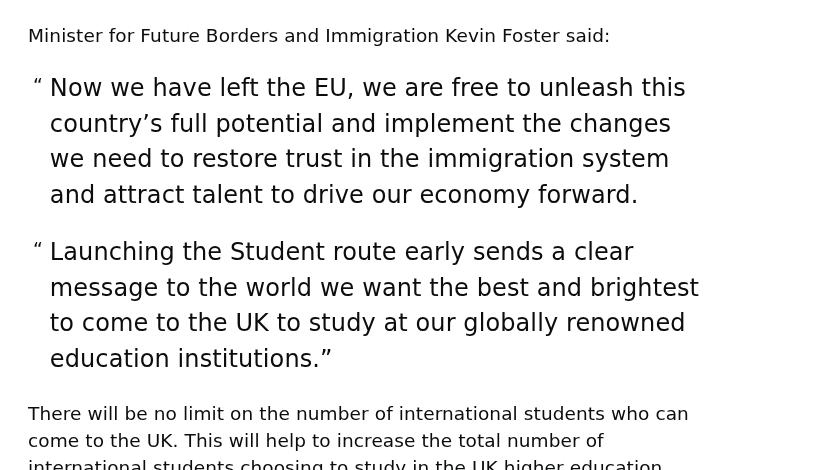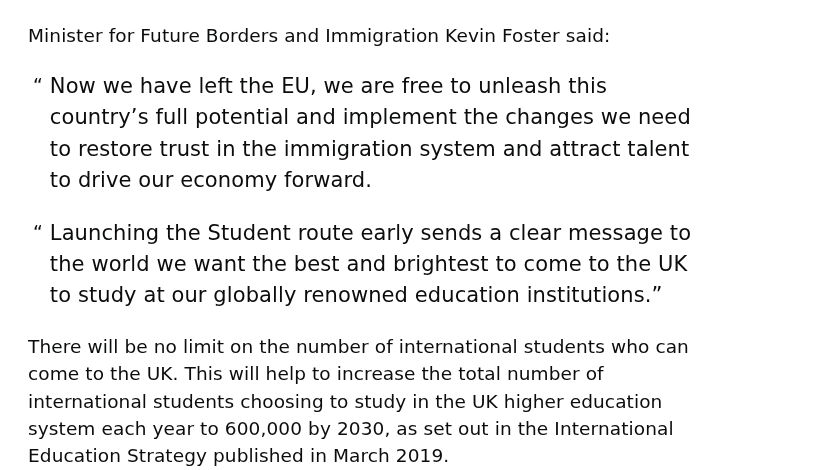--- a/index.html
+++ b/index.html
@@ -35,21 +35,21 @@
     padding-left: 5px;
   }
   .quote-mark {
     font-size: 19px;
     line-height: 1.48;
     margin-right: 7px;
     color: #0b0c0c;
     flex: 0 0 auto;
   }
   .quote-text {
-    font-size: 21px;
+    font-size: 24px;
     line-height: 1.48;
     letter-spacing: 0.1px;
     color: #0b0c0c;
     max-width: 750px;
   }
   .lead {
     max-width: 790px;
   }
   .closing {
     max-width: 785px;

